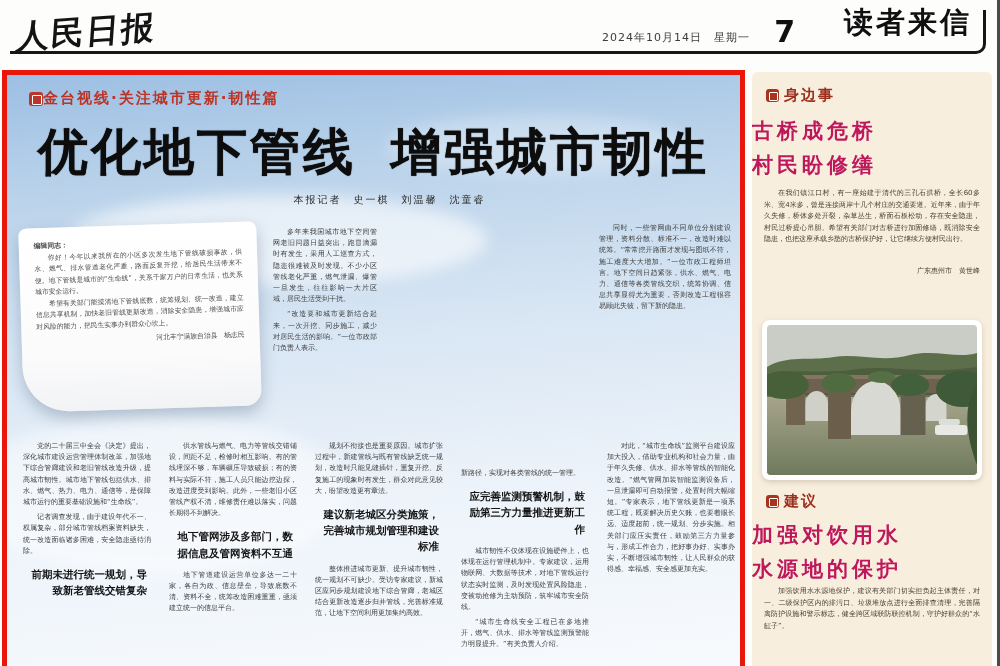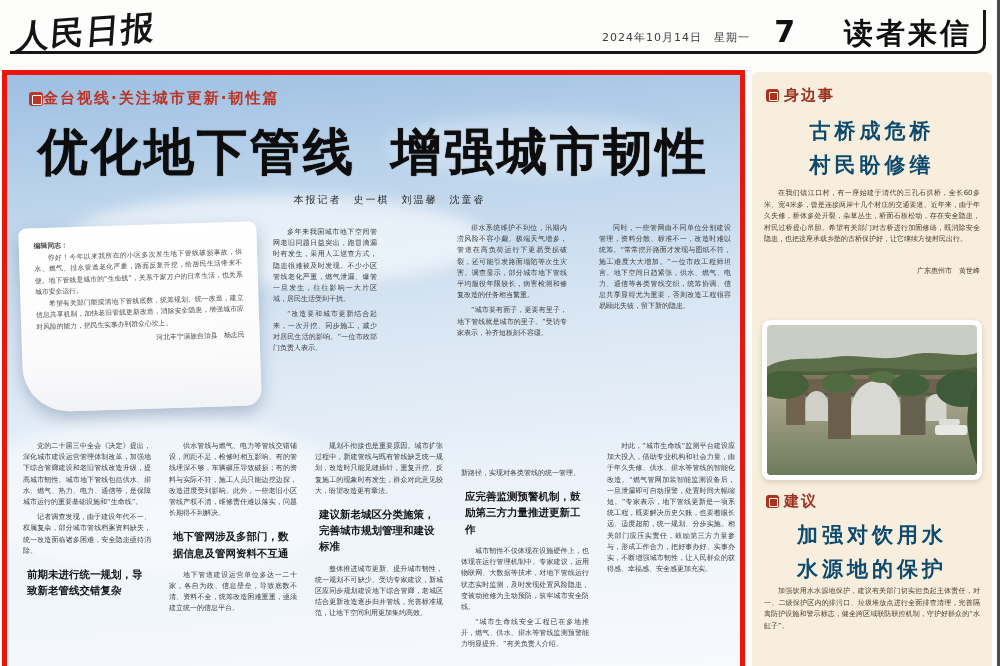--- a/index.html
+++ b/index.html
@@ -7,21 +7,21 @@
     font-family:"DejaVu Sans","Liberation Sans",sans-serif; }
   .page { position:relative; width:1000px; height:666px; background:#fdfdfc; overflow:hidden; }
 
   
   .masthead { position:absolute; left:16px; top:10px; font-family:"DejaVu Serif","Liberation Serif",serif;
     font-weight:900; font-size:33px; color:#141414; transform:rotate(-4deg) skewX(-8deg); letter-spacing:2px; }
   .header-rule { position:absolute; left:10px; top:10px; width:976px; height:44px;
     border-bottom:3px solid #161616; border-right:3px solid #161616; border-bottom-right-radius:10px; }
   .dateline { position:absolute; right:250px; top:30px; font-size:11px; color:#3c3c3c; letter-spacing:1px; }
   .pagenum { position:absolute; right:205px; top:14px; font-size:30px; font-weight:900; color:#101010; }
-  .section-title { position:absolute; right:28px; top:14px; font-size:29px; font-weight:900;
+  .section-title { position:absolute; right:28px; top:3px; font-size:29px; font-weight:900;
     color:#101010; letter-spacing:3px; }
   .page-edge { position:absolute; right:0; top:0; width:3px; height:666px; background:#4a4a4a; }
 
   
   .main-box { position:absolute; left:2px; top:70px; width:743px; height:602px;
     border:5px solid #e9160c; overflow:hidden;
     background:linear-gradient(175deg,#9dbfe3 0%,#b9d2ea 18%,#d7e5f3 42%,#edf3fa 70%,#f7fafd 100%); }
   .cloud { position:absolute; background:rgba(255,255,255,.6); border-radius:50%; filter:blur(8px); }
   .kicker { position:absolute; left:22px; top:14px; display:flex; align-items:center; }
   .kicker-icon { width:14px; height:14px; background:#b8372a; border-radius:3px; position:relative; flex:0 0 auto; }
@@ -37,43 +37,43 @@
   .letter { position:absolute; left:14px; top:150px; width:238px; height:184px;
     background:linear-gradient(180deg,#ffffff 0%,#fbfbfc 70%,#f2f3f5 100%);
     border-radius:8px 8px 16px 46px; transform:rotate(-1.8deg);
     box-shadow:0 7px 16px rgba(90,110,140,.38); padding:13px 15px 8px; color:#4c4c4c; }
   .letter p { font-size:6.8px; line-height:1.7; text-align:justify; text-indent:2em; }
   .letter .salutation { font-size:6.8px; line-height:1.7; font-weight:700; }
   .letter .signature { font-size:6.8px; line-height:1.9; text-align:right; margin-top:2px; }
 
   .col { position:absolute; color:#3d3d3d; overflow:hidden; }
   .col p { font-size:7px; line-height:1.6; text-align:justify; text-indent:2em; margin-bottom:4px; }
-  .subhead { font-size:10.5px; font-weight:900; color:#141414; line-height:1.55; text-align:left;
+  .subhead { font-size:10.5px; font-weight:900; color:#141414; line-height:1.55; text-align:right;
     margin:9px 4px; }
   .u-a { left:266px; top:152px; width:104px; height:196px; }
   .u-b { left:450px; top:148px; width:110px; height:200px; }
   .u-c { left:592px; top:148px; width:132px; height:200px; }
   .l-1 { left:16px;  top:366px; width:128px; height:232px; }
   .l-2 { left:162px; top:366px; width:128px; height:232px; }
   .l-3 { left:308px; top:366px; width:128px; height:232px; }
   .l-4 { left:454px; top:366px; width:128px; height:232px; }
   .l-5 { left:600px; top:366px; width:128px; height:232px; }
 
   
   .sidebar { position:absolute; left:752px; top:72px; width:240px; height:594px;
     background:#f8eedd; border-radius:6px 6px 0 0; overflow:hidden; }
   .side-label { position:absolute; display:flex; align-items:center; gap:5px; }
   .side-label .lbl-icon { width:13px; height:13px; background:#a8341f; border-radius:3px; position:relative; }
   .side-label .lbl-icon::after { content:""; position:absolute; left:3px; top:3px; width:7px; height:7px;
     border:1.5px solid #fff; border-radius:1px; }
   .side-label .lbl-text { font-size:15px; font-weight:900; color:#9c2f1d; letter-spacing:2px; }
   .lbl-1 { left:14px; top:14px; }
   .lbl-2 { left:14px; top:420px; }
-  .side-title { position:absolute; width:100%; text-align:center;
-    font-family:"DejaVu Serif","Liberation Serif",serif; font-weight:900; color:#0c4a6e;
+  .side-title { position:absolute; width:100%; 
+    font-family:"DejaVu Serif","Liberation Serif",serif; font-weight:900; color:#be185d;
     font-size:21px; letter-spacing:4px; line-height:1.6; }
   .t-1 { top:42px; } .t-2 { top:446px; }
   .side-body { position:absolute; left:12px; width:216px; color:#463c30; overflow:hidden; }
   .side-body p { font-size:7px; line-height:1.65; text-align:justify; text-indent:2em; margin-bottom:3px; }
   .side-sign { font-size:7px; text-align:right; margin-top:20px; color:#463c30; }
   .b-1 { top:116px; height:126px; }
   .b-2 { top:514px; height:80px; }
   .photo-frame { position:absolute; left:10px; top:248px; width:220px; height:160px; background:#fff;
     border-radius:8px; padding:5px; box-shadow:0 2px 5px rgba(120,100,70,.25); }
   .photo-frame svg { width:100%; height:100%; border-radius:4px; display:block; }
@@ -111,24 +111,20 @@
       <div class="salutation">编辑同志：</div>
       <p>你好！今年以来我所在的小区多次发生地下管线破损事故，供水、燃气、排水管道老化严重，路面反复开挖，给居民生活带来不便。地下管线是城市的“生命线”，关系千家万户的日常生活，也关系城市安全运行。</p>
       <p>希望有关部门能摸清地下管线底数，统筹规划、统一改造，建立信息共享机制，加快老旧管线更新改造，消除安全隐患，增强城市应对风险的能力，把民生实事办到群众心坎上。</p>
       <div class="signature">河北丰宁满族自治县　杨志民</div>
     </div>
 
     <div class="col u-a">
       <p>多年来我国城市地下空间管网老旧问题日益突出，跑冒滴漏时有发生，采用人工巡查方式，隐患很难被及时发现。不少小区管线老化严重，燃气泄漏、爆管一旦发生，往往影响一大片区域，居民生活受到干扰。</p>
       <p>“改造要和城市更新结合起来，一次开挖、同步施工，减少对居民生活的影响。”一位市政部门负责人表示。</p>
     </div>
-    <div class="col u-b">
-      <p>排水系统维护不到位，汛期内涝风险不容小觑。极端天气增多，管道在高负荷运行下更易受损破裂，还可能引发路面塌陷等次生灾害。调查显示，部分城市地下管线平均服役年限较长，病害检测和修复改造的任务相当繁重。</p>
-      <p>“城市要有面子，更要有里子，地下管线就是城市的里子。”受访专家表示，补齐短板刻不容缓。</p>
-    </div>
     <div class="col u-c">
       <p>同时，一些管网由不同单位分别建设管理，资料分散、标准不一，改造时难以统筹。“常常挖开路面才发现与图纸不符，施工难度大大增加。”一位市政工程师坦言。地下空间日趋紧张，供水、燃气、电力、通信等各类管线交织，统筹协调、信息共享显得尤为重要，否则改造工程很容易顾此失彼，留下新的隐患。</p>
     </div>
 
     <div class="col l-1">
       <p>党的二十届三中全会《决定》提出，深化城市建设运营管理体制改革，加强地下综合管廊建设和老旧管线改造升级，提高城市韧性。城市地下管线包括供水、排水、燃气、热力、电力、通信等，是保障城市运行的重要基础设施和“生命线”。</p>
       <p>记者调查发现，由于建设年代不一、权属复杂，部分城市管线档案资料缺失，统一改造面临诸多困难，安全隐患亟待消除。</p>
       <div class="subhead">前期未进行统一规划，导致新老管线交错复杂</div>
     </div>
     <div class="col l-2">

